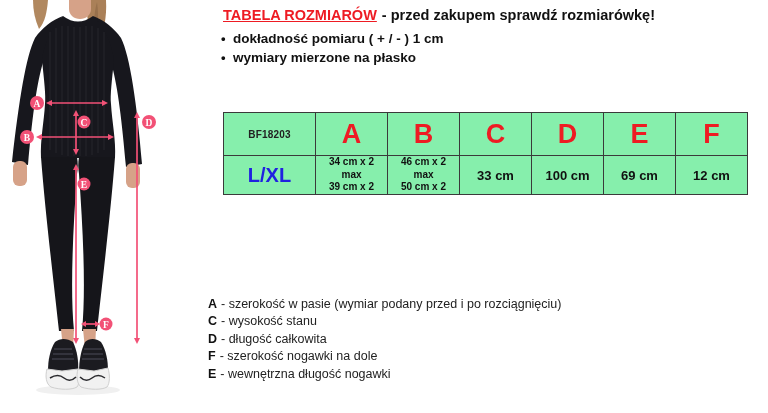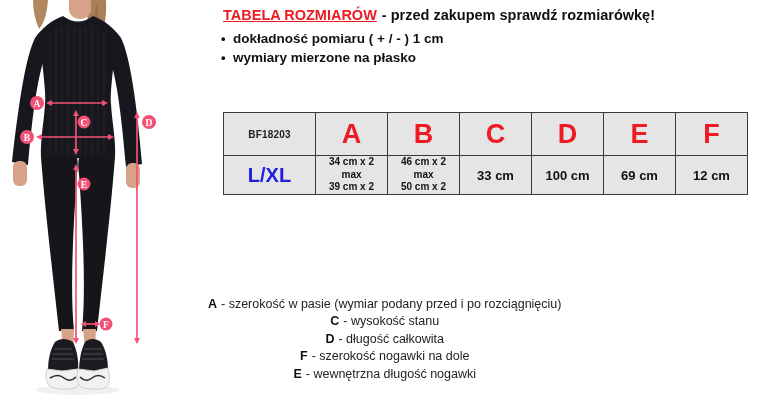--- a/index.html
+++ b/index.html
@@ -13,32 +13,32 @@
   
   .title-line{position:absolute;left:207px;top:7px;font-size:14.5px;font-weight:bold;white-space:nowrap;margin-left:16px;}
   .title-red{color:#ee1b23;text-decoration:underline;}
   .title-suffix{color:#111;margin-left:5px;}
   .bullets{position:absolute;left:221px;top:29px;font-size:13.5px;font-weight:bold;}
   .bullet-row{display:flex;align-items:flex-start;line-height:19px;}
   .bullet-dot{width:12px;flex:0 0 12px;font-size:13px;}
 
   
   table.size-table{position:absolute;left:223px;top:112px;border-collapse:collapse;table-layout:fixed;}
-  .size-table td,.size-table th{border:1.2px solid #3a3a3a;text-align:center;vertical-align:middle;padding:0;background:#e5e5e5;}
+  .size-table td,.size-table th{border:1.2px solid #3a3a3a;text-align:center;vertical-align:middle;padding:0;background:#86efac;}
   .col-code{width:92px;} .col-m{width:72px;}
   .row-head{height:43px;} .row-sm{height:41px;} .row-lxl{height:39px;}
   .code-cell{font-size:10px;font-weight:bold;color:#222;letter-spacing:.2px;}
   .head-letter{color:#ee1b23;font-size:27px;font-weight:bold;font-family:"Liberation Sans",sans-serif;}
   .size-label{color:#2021e0;font-size:20px;font-weight:bold;}
   .cell-small{font-size:10px;font-weight:bold;line-height:12.5px;white-space:pre-line;}
   .cell-val{font-size:13px;font-weight:bold;}
 
   
   .legend{position:absolute;left:208px;top:296px;font-size:12.5px;line-height:17.4px;color:#222;}
-  .legend-line{white-space:nowrap;text-align:center;}
+  .legend-line{white-space:nowrap;}
   .legend-letter{font-weight:bold;margin-right:4px;color:#111;}
 
   
   .mletter{fill:#ffffff;font-family:"Liberation Serif",serif;font-weight:bold;font-size:9.5px;}
   .mline{stroke:#f25176;stroke-width:1.7;fill:none;}
   .mhead{fill:#f25176;}
   .mcircle{fill:#f25176;}
 </style>
 </head>
 <body>

